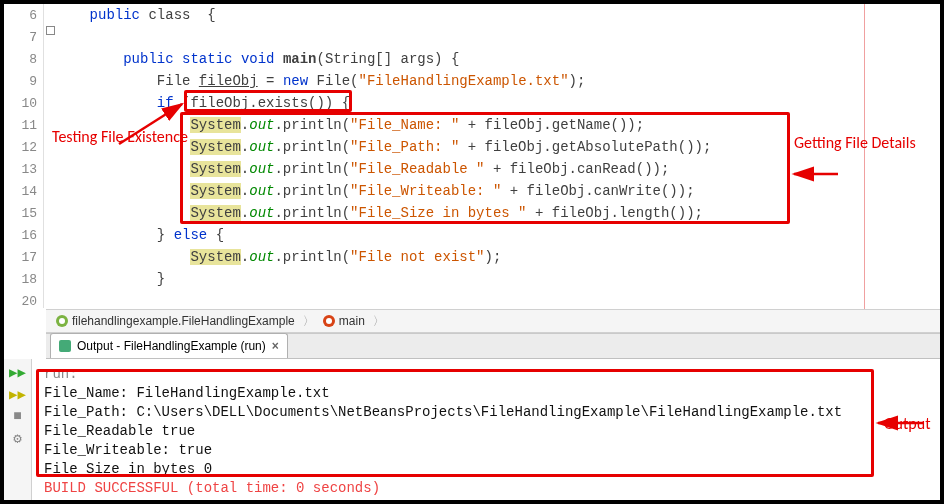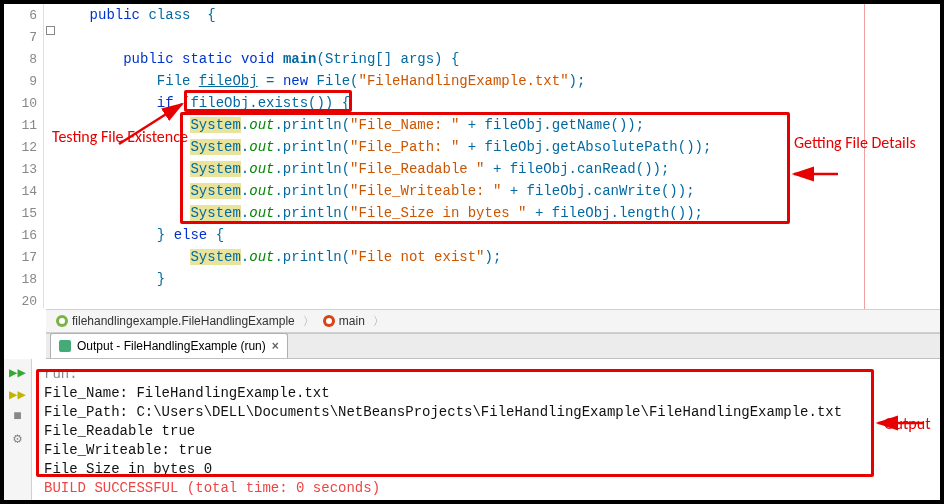--- a/index.html
+++ b/index.html
@@ -8,21 +8,21 @@
   .editor-area { position: relative; background: #fff; height: 305px; }
   .gutter { position: absolute; left: 0; top: 0; width: 40px; background: #fff; border-right: 1px solid #e0e0e0; height: 304px; }
   .line-num { display: flex; align-items: center; justify-content: flex-end; height: 22px; padding-right: 6px; color: #888; font-size: 13px; }
   .fold-col { position: absolute; left: 40px; top: 22px; width: 12px; text-align: center; color: #888; font-size: 10px; }
   .fold-box { width: 9px; height: 9px; border: 1px solid #888; background: #fff; display: inline-block; }
   .code-col { position: absolute; left: 52px; top: 0; right: 0; }
   .code-line { height: 22px; display: flex; align-items: center; white-space: pre; font-size: 14px; }
   .kw { color: #0033cc; }
   .str { color: #cc5500; }
   .lit { color: #008800; font-style: italic; }
-  .plain { color: #0369a1; }
+  .plain { color: #404040; }
   .bold { font-weight: bold; }
   .hilite { background: #e8e49b; }
   
   .anno-box { position: absolute; border: 3px solid #e60000; border-radius: 2px; pointer-events:none; }
   .anno-text { position: absolute; color: #e60000; font-family: Calibri, Arial, sans-serif; font-size: 16px; line-height: 1.1; pointer-events:none; white-space: nowrap; }
   .right-margin { position: absolute; top:0; bottom:0; width:1px; background:#f0a0a0; }
   .hsep { border-top: 1px solid #c9c9c9; margin-left: 42px; }
   
   .breadcrumb { height: 24px; background: #f5f5f5; border-top:1px solid #d0d0d0; border-bottom:1px solid #d0d0d0; display:flex; align-items:center; font-family: "Segoe UI", Tahoma, sans-serif; font-size:12px; color:#333; padding-left:4px; }
   .crumb { display:flex; align-items:center; padding:0 6px; gap:4px; }

